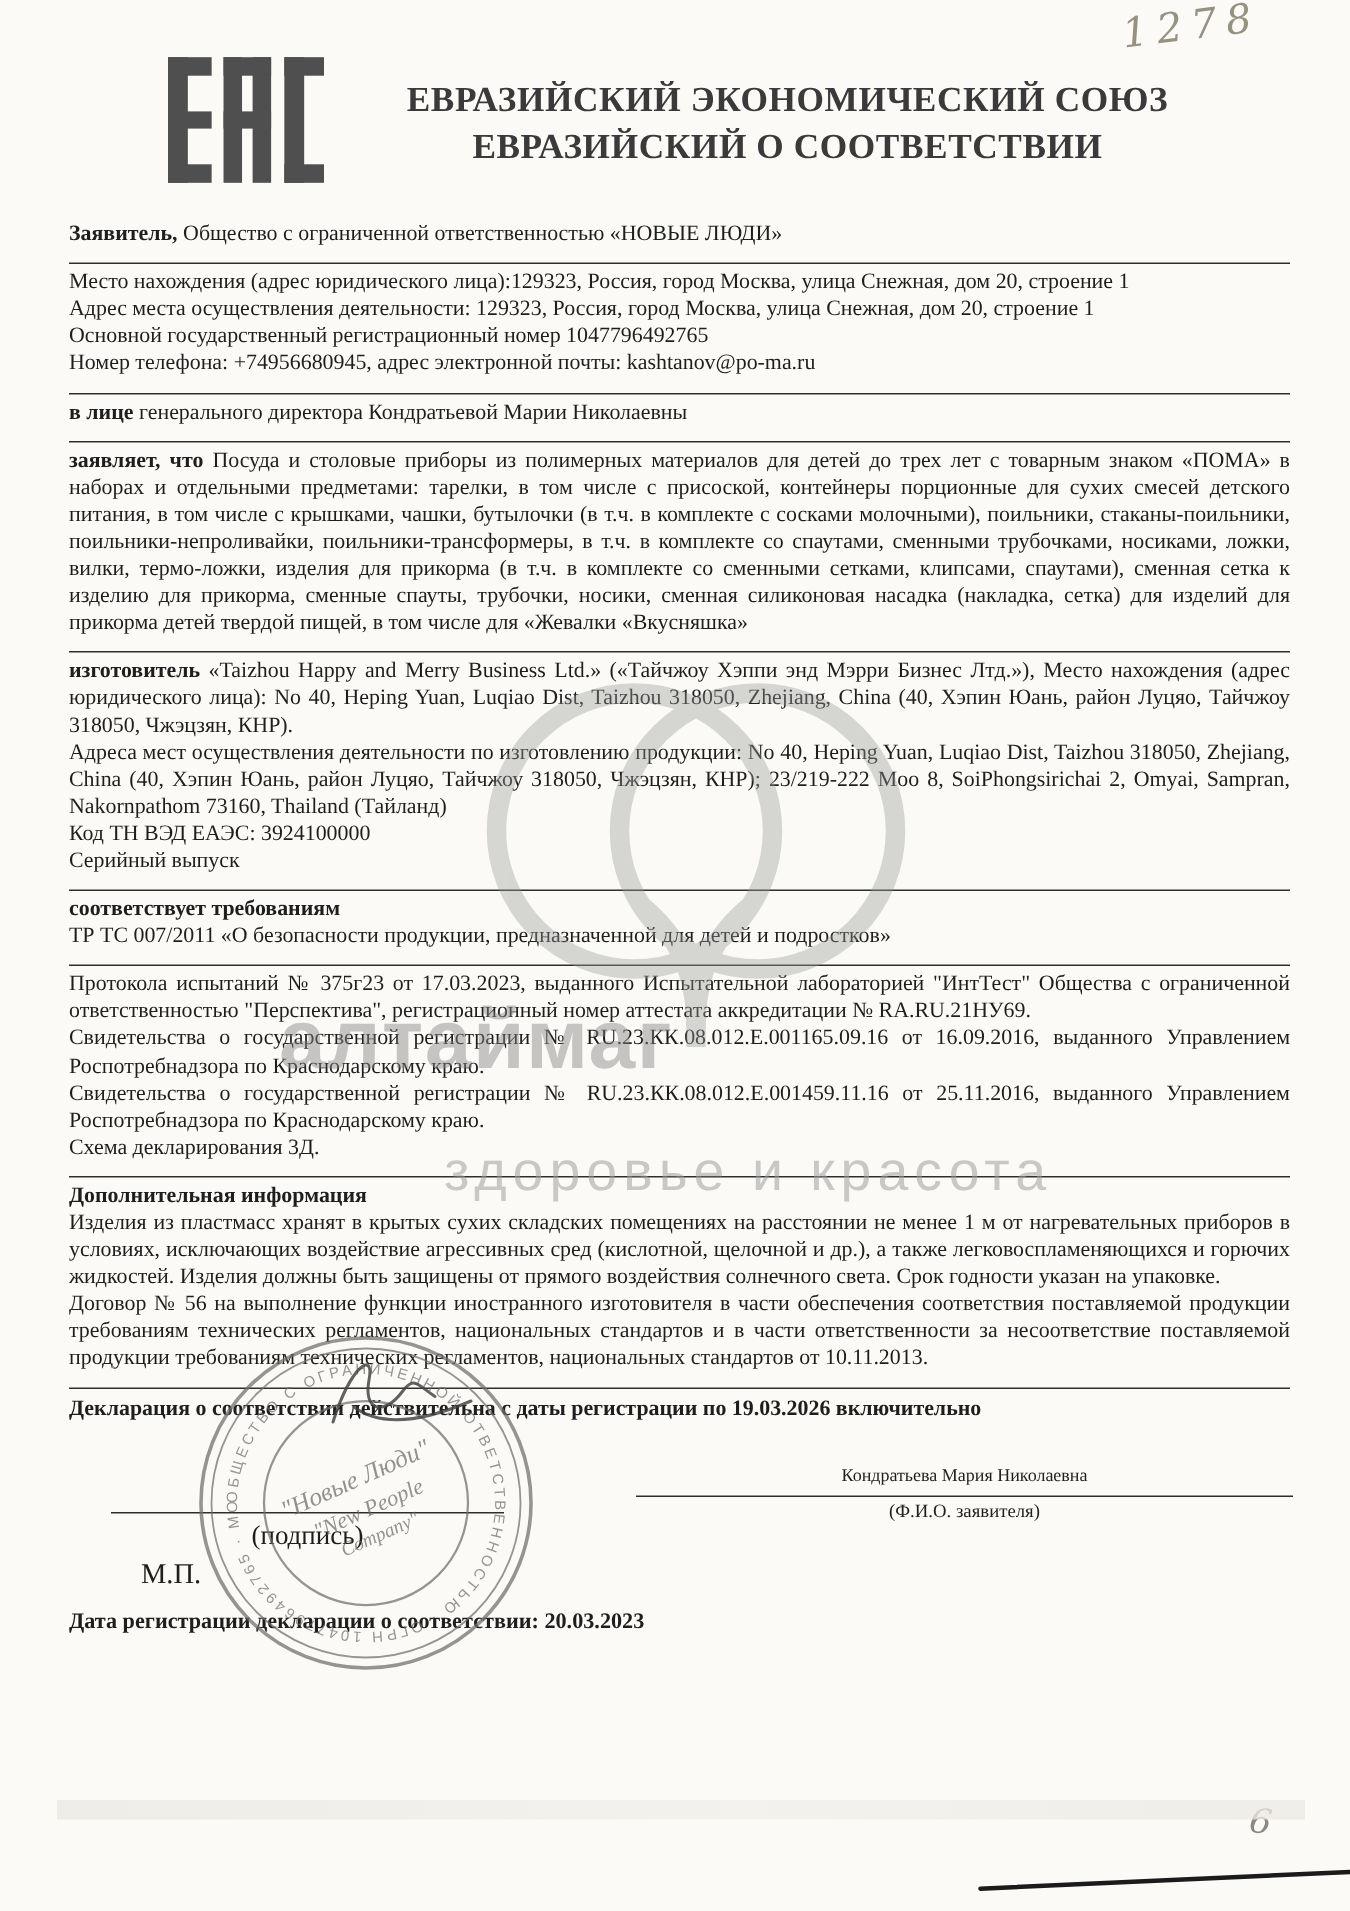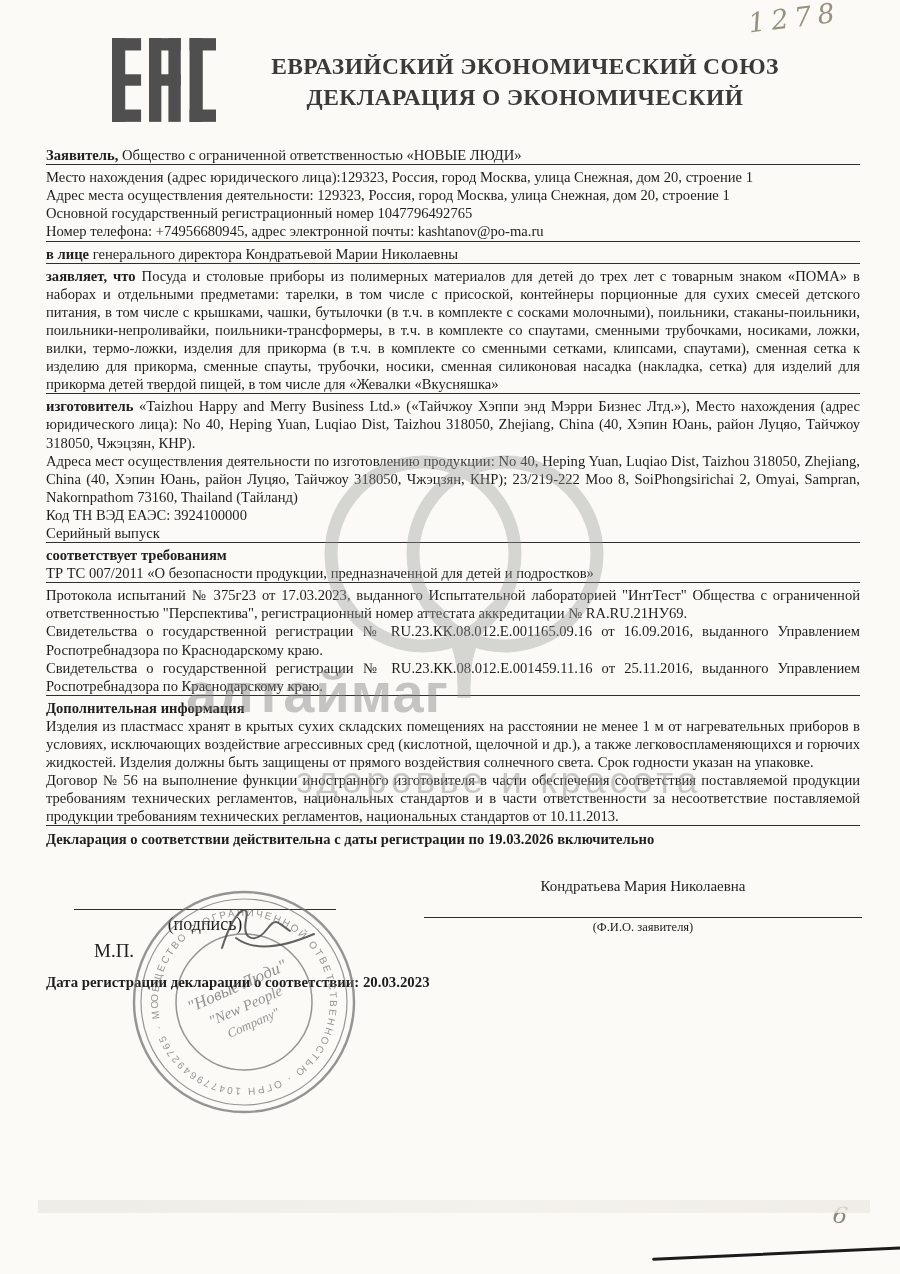--- a/index.html
+++ b/index.html
@@ -3,35 +3,35 @@
 <meta charset="utf-8">
 <style>
   html,body { margin:0; padding:0; background:#e8e8e8; }
   .page { width:900px; height:1274px; position:relative; margin:0 auto;
           background:#fbfaf6; overflow:hidden;
           font-family:"Liberation Serif", serif; color:#1e1e1e; }
   .content { position:absolute; left:46px; top:0; width:814px;
              font-size:14.6px; line-height:1.24; }
   .content p { margin:0; }
   .rule { border-bottom:1.6px solid #2e2e2e; }
-  .blk { padding-bottom:0; margin-bottom:3px; }
+  .blk { padding-bottom:10px; margin-bottom:3px; }
   .just { text-align:justify; }
   b { font-weight:bold; }
 
   .header { display:flex; align-items:center; margin-top:34px; margin-bottom:16px; }
   .eac-logo { margin-left:66px; flex:0 0 auto; }
   .titles { flex:1; text-align:center; font-weight:bold; font-size:23.5px;
             letter-spacing:.4px; color:#3a3a3a; line-height:1.32; padding-right:26px; }
 
   .sig-area { position:relative; height:118px; margin-top:6px; }
   .sig-line  { position:absolute; left:28px; top:54px; width:262px; border-top:1.6px solid #2e2e2e; }
   .sig-cap   { position:absolute; left:28px; top:58px; width:262px; text-align:center; font-size:18px; }
   .sig-mp    { position:absolute; left:48px; top:84px; font-size:19px; }
   .sig-right { position:absolute; left:372px; top:22px; width:450px; text-align:center; }
-  .sig-name  { font-size:15px; margin-bottom:22px; }
+  .sig-name  { font-size:12px; margin-bottom:6px; }
   .sig-line2 { border-top:1.6px solid #2e2e2e; margin:0 6px; }
   .sig-cap2  { font-size:12.5px; margin-top:2px; }
 
   .reg-line { font-weight:bold; font-size:14.8px; }
   .reg-line + .reg-line { margin-top:27px; }
 
   .decor { position:absolute; pointer-events:none; }
   .hw { font-family:"DejaVu Serif", serif; font-style:italic; color:#97917f; }
   .hw-top { left:748px; top:2px; font-size:27px; letter-spacing:6px; transform:rotate(-7deg); }
   .hw-bot { left:833px; top:1202px; font-size:23px; transform:rotate(9deg); color:#8d887c; }
@@ -68,21 +68,21 @@
             <rect x="42" y="0" width="36" height="14"></rect>
               <rect x="42" y="41" width="36" height="13"></rect>
             <rect x="88" y="0" width="15" height="95"></rect>
               <rect x="88" y="0" width="30" height="14"></rect>
             <rect x="88" y="81" width="30" height="14"></rect>
           </g>
         </svg>
       </div>
       <div class="titles">
         <div>ЕВРАЗИЙСКИЙ ЭКОНОМИЧЕСКИЙ СОЮЗ</div>
-        <div>ДЕКЛАРАЦИЯ О ЭКОНОМИЧЕСКИЙ</div>
+        <div>ЕВРАЗИЙСКИЙ О СООТВЕТСТВИИ</div>
       </div>
     </div>
 
     <div class="blk rule">
       <b>Заявитель,</b>
       <span>Общество с ограниченной ответственностью «НОВЫЕ ЛЮДИ»</span>
     </div>
 
     <div class="blk rule">
       <p>Место нахождения (адрес юридического лица):129323, Россия, город Москва, улица Снежная, дом 20, строение 1</p>
@@ -113,20 +113,21 @@
 
     <div class="blk rule" style="">
       <p><b>соответствует требованиям</b></p>
       <p>ТР ТС 007/2011 «О безопасности продукции, предназначенной для детей и подростков»</p>
     </div>
 
     <div class="blk rule">
       <p class="just">Протокола испытаний № 375г23 от 17.03.2023, выданного Испытательной лабораторией "ИнтТест" Общества с ограниченной ответственностью "Перспектива", регистрационный номер аттестата аккредитации № RA.RU.21НУ69.</p>
       <p class="just">Свидетельства о государственной регистрации № RU.23.КК.08.012.Е.001165.09.16 от 16.09.2016, выданного Управлением Роспотребнадзора по Краснодарскому краю.</p>
       <p class="just">Свидетельства о государственной регистрации № RU.23.КК.08.012.Е.001459.11.16 от 25.11.2016, выданного Управлением Роспотребнадзора по Краснодарскому краю.</p>
+      <p>Схема декларирования 3Д.</p>
     </div>
 
     <div class="blk rule">
       <p><b>Дополнительная информация</b></p>
       <p class="just">Изделия из пластмасс хранят в крытых сухих складских помещениях на расстоянии не менее 1 м от нагревательных приборов в условиях, исключающих воздействие агрессивных сред (кислотной, щелочной и др.), а также легковоспламеняющихся и горючих жидкостей. Изделия должны быть защищены от прямого воздействия солнечного света.  Срок годности указан на упаковке.</p>
       <p class="just">Договор № 56 на выполнение функции иностранного изготовителя в части обеспечения соответствия поставляемой продукции требованиям технических регламентов, национальных стандартов и в части ответственности за несоответствие поставляемой продукции требованиям технических регламентов, национальных стандартов от 10.11.2013.</p>
     </div>
 
     <p style="margin-top:4px"><b>Декларация о соответствии  действительна с даты регистрации по 19.03.2026 включительно</b></p>
 

